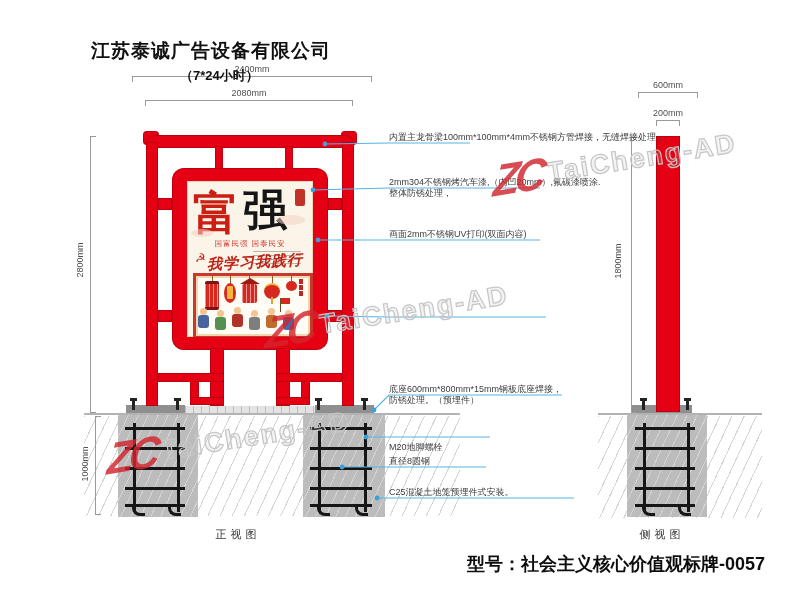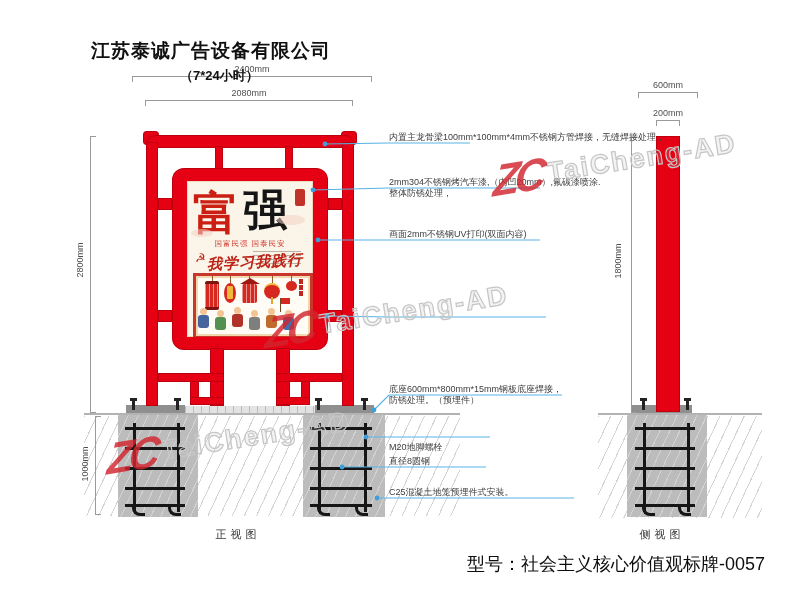--- a/index.html
+++ b/index.html
@@ -31,21 +31,21 @@
   .dim-label{position:absolute;font-size:9px;color:#4f4f4f;text-align:center;z-index:6;white-space:nowrap;}
   .rot{transform:rotate(-90deg);}
   
   .ann{position:absolute;left:389px;font-size:9px;line-height:11px;color:#3d3d3d;white-space:nowrap;z-index:8;}
   #leads{position:absolute;left:0;top:0;z-index:7;}
   .view-label{position:absolute;font-size:11px;letter-spacing:4px;color:#333;text-align:center;z-index:6;}
   
   .company{position:absolute;left:55px;top:38px;font-size:19px;font-weight:bold;color:#111;letter-spacing:1px;z-index:10;margin-left:36px;}
   .phone{position:absolute;left:36px;top:57px;font-size:25px;font-weight:bold;color:#e50113;letter-spacing:1px;z-index:10;}
   .hours{position:absolute;left:180px;top:67px;font-size:13px;font-weight:bold;color:#111;z-index:10;}
-  .model{position:absolute;left:420px;top:552px;width:345px;text-align:right;font-size:18px;font-weight:normal;color:#0d0d0d;z-index:10;}
+  .model{position:absolute;left:420px;top:552px;width:345px;text-align:right;font-size:18px;font-weight:bold;color:#0d0d0d;z-index:10;}
   
   .wm{position:absolute;display:flex;align-items:center;gap:6px;transform:rotate(-9deg);z-index:9;pointer-events:none;}
   .wm-logo{font-style:italic;font-weight:900;font-size:44px;line-height:44px;color:rgba(210,37,46,.82);transform:skewX(-14deg);letter-spacing:-5px;}
   .wm-text{font-weight:bold;font-size:27px;letter-spacing:2px;color:rgba(190,190,190,.18);-webkit-text-stroke:1.2px #c6c6c6;}
   
   #poster{position:absolute;left:187px;top:181px;width:126px;height:156px;background:#fbf5e9;
           box-shadow:inset 0 0 0 1px #ead9bd;z-index:5;overflow:hidden;}
   .cal{position:absolute;font-family:"DejaVu Serif",serif;font-weight:900;}
   .cloud{position:absolute;background:#f3cfc2;opacity:.55;border-radius:50%;}
   #illus{position:absolute;left:6px;top:92px;width:114px;height:60px;background:#fffcf5;

